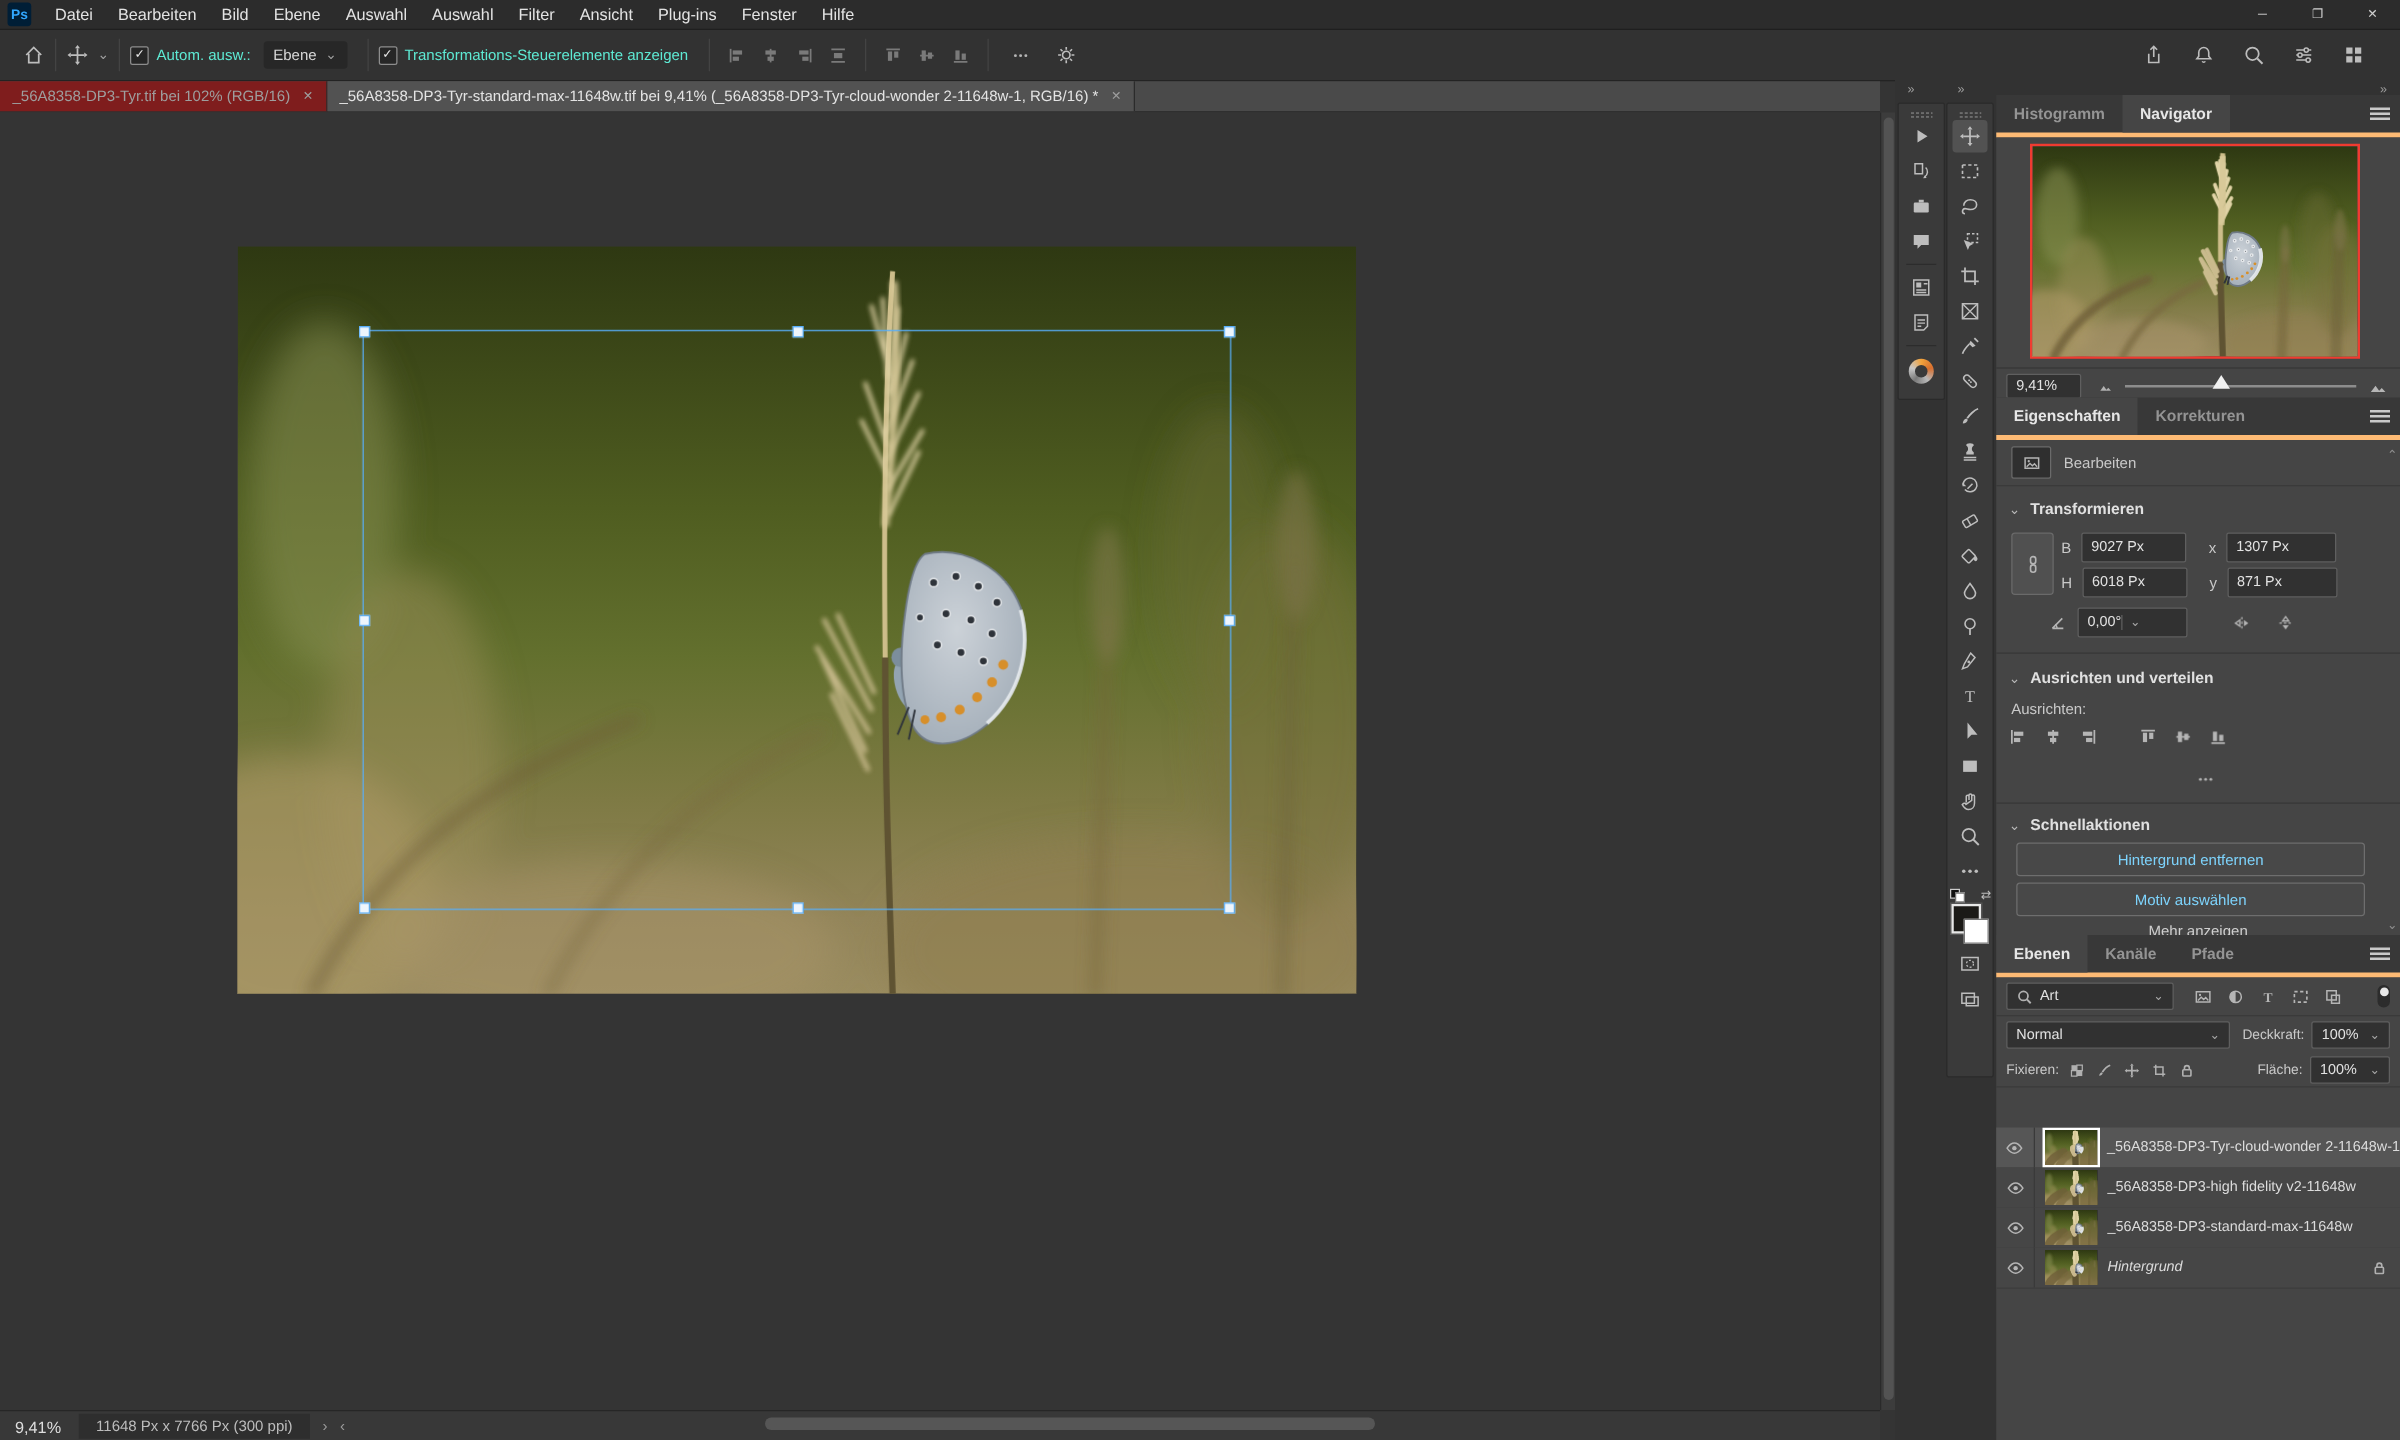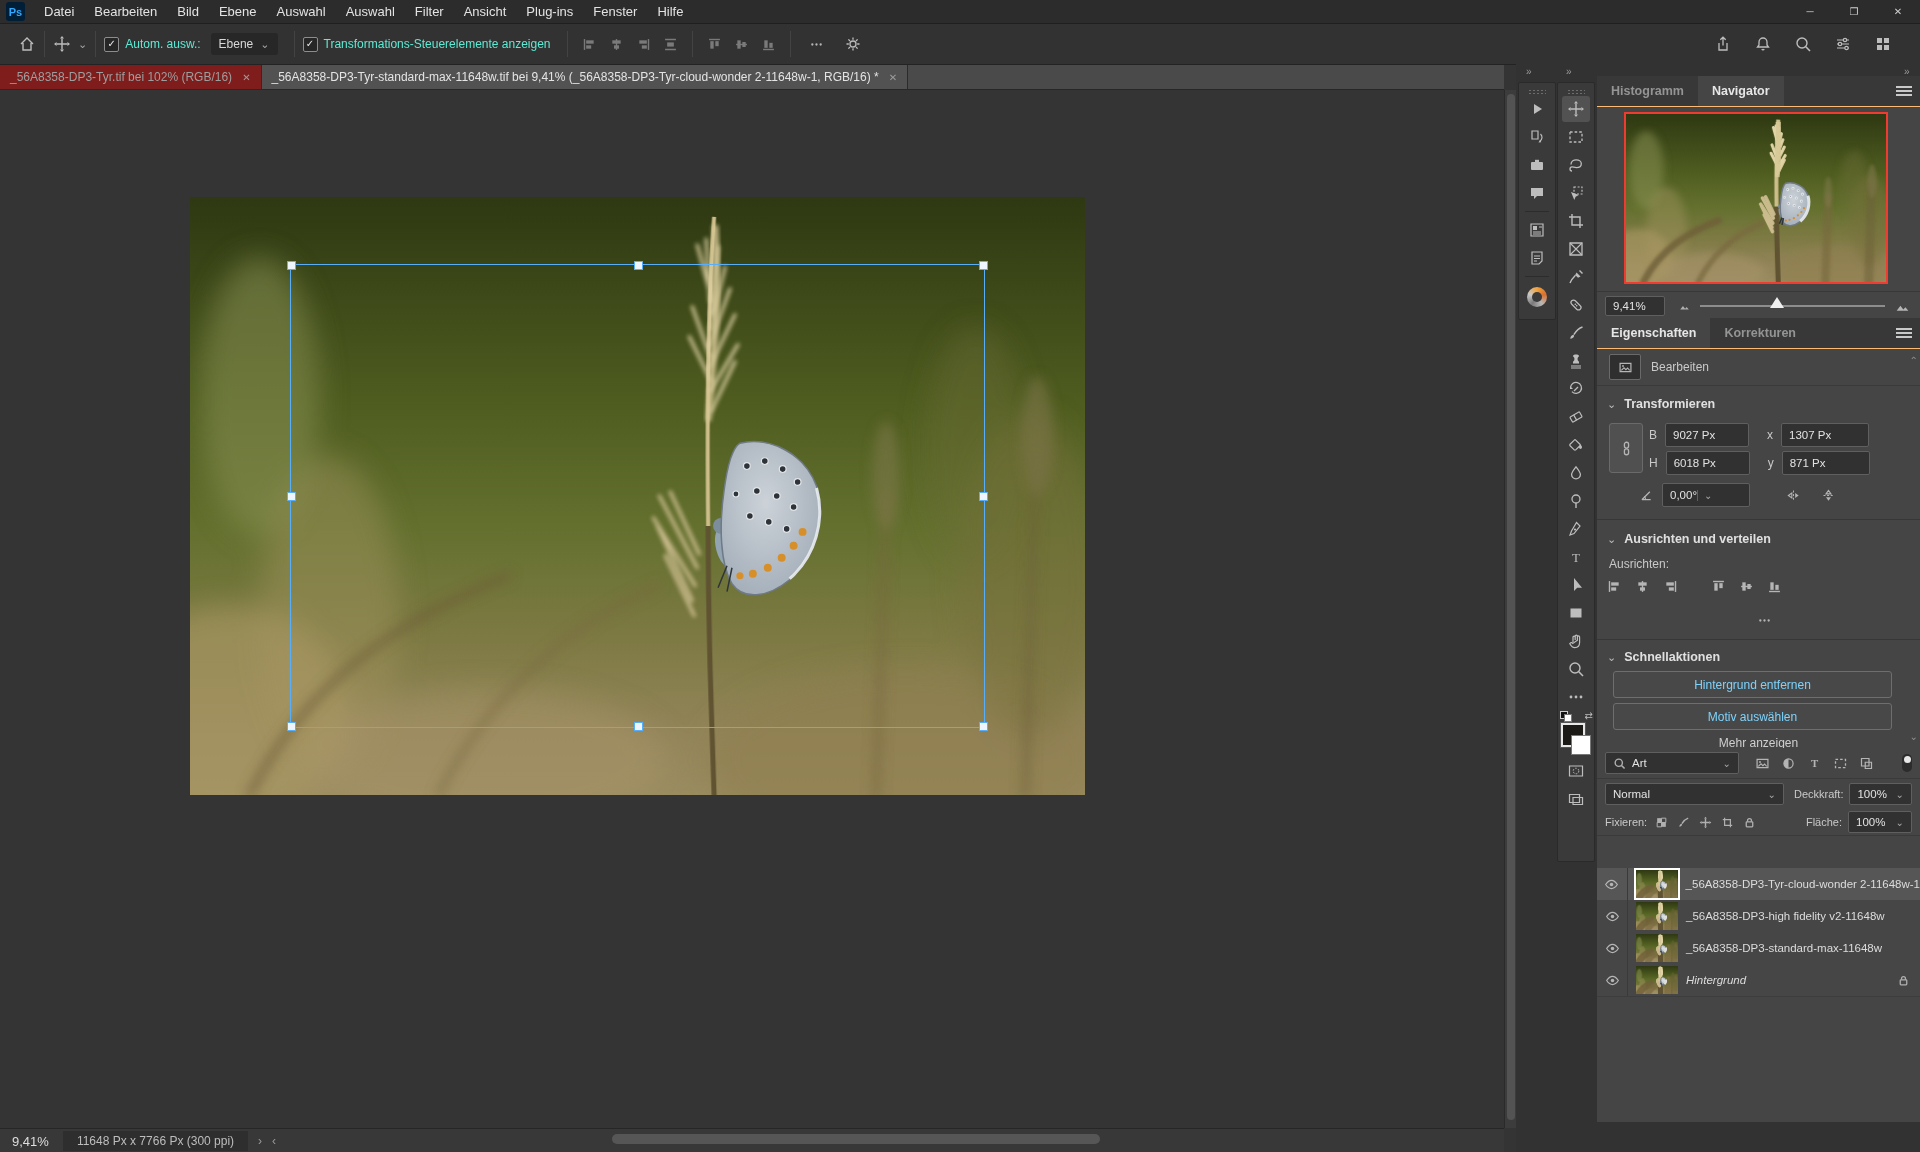--- a/index.html
+++ b/index.html
@@ -59,21 +59,21 @@
      background:conic-gradient(#f2a33c,#d86f2e,#b8b8b8,#7a7a7a,#c8c8c8,#f2a33c);position:relative;}
   .plugin-logo:after{content:"";position:absolute;left:5px;top:5px;width:10px;height:10px;border-radius:50%;background:#3a3a3a;}
   .fgbg{position:relative;width:34px;height:46px;}
   .fgbg .fg{position:absolute;left:2px;top:12px;width:20px;height:20px;background:#1b1a17;border:2px solid #e8e8e8;outline:1px solid #555;}
   .fgbg .bg{position:absolute;left:12px;top:24px;width:18px;height:18px;background:#fff;border:1px solid #777;}
   .fgbg .mini{position:absolute;left:1px;top:0px;width:11px;height:10px;}
   .fgbg .mini i{position:absolute;width:6px;height:6px;}
   .fgbg .swap{position:absolute;right:0;top:-1px;color:#bdbdbd;font-size:10px;}
   
   #panels{position:absolute;left:81px;top:0;width:323px;height:1088px;}
-  .ptabs{display:flex;background:#383838;border-bottom:1px solid #fdba74;position:relative;}
+  .ptabs{display:flex;background:#383838;border-bottom:4px solid #fdba74;position:relative;}
   .ptab{padding:0 14px;font-size:12.5px;font-weight:bold;line-height:30px;}
   .ptab.on{background:#454545;color:#e6e6e6;}
   .ptab.off{color:#949494;}
   .ham{position:absolute;right:8px;top:8px;width:16px;height:14px;color:#c9c9c9;}
   .ham div{height:2px;background:#c9c9c9;margin:2px 0;}
   .pbody{background:#454545;position:relative;}
   .sectitle{font-size:12.5px;font-weight:bold;color:#e0e0e0;}
   .secchev{color:#bcbcbc;font-size:11px;margin:0 8px 0 10px;}
   .field{background:#313131;border:1px solid #5f5f5f;border-radius:2px;height:22px;display:flex;align-items:center;
          padding:0 7px;font-size:11.5px;color:#e2e2e2;}
@@ -934,20 +934,30 @@
           <div class="qbtn" style="top:354px">Motiv auswählen</div>
           <div class="abs" style="left:0;top:384px;width:323px;text-align:center">
             <span class="linkmore">Mehr anzeigen</span>
           </div>
           <span class="scrollarr" style="top:6px">⌃</span>
           <span class="scrollarr" style="top:382px">⌄</span>
         </div>
       </div>
 
       <div class="abs" style="left:0;top:684px;width:323px;height:404px">
+        <div class="ptabs">
+          <div class="ptab on">Ebenen</div>
+          <div class="ptab off">Kanäle</div>
+          <div class="ptab off">Pfade</div>
+          <div class="ham">
+              <div></div>
+              <div></div>
+              <div></div>
+            </div>
+        </div>
         <div class="pbody" style="height:374px">
 
           <div class="row" style="height:30px;border-bottom:1px solid #3a3a3a;padding:0 8px">
             <div class="field" style="width:118px;height:20px;justify-content:space-between">
               <span class="row" style="gap:6px">
                   <svg class="xs">
                     <use href="#sy-zoom"></use>
                   </svg>
                   <span>Art</span>
                 </span>

